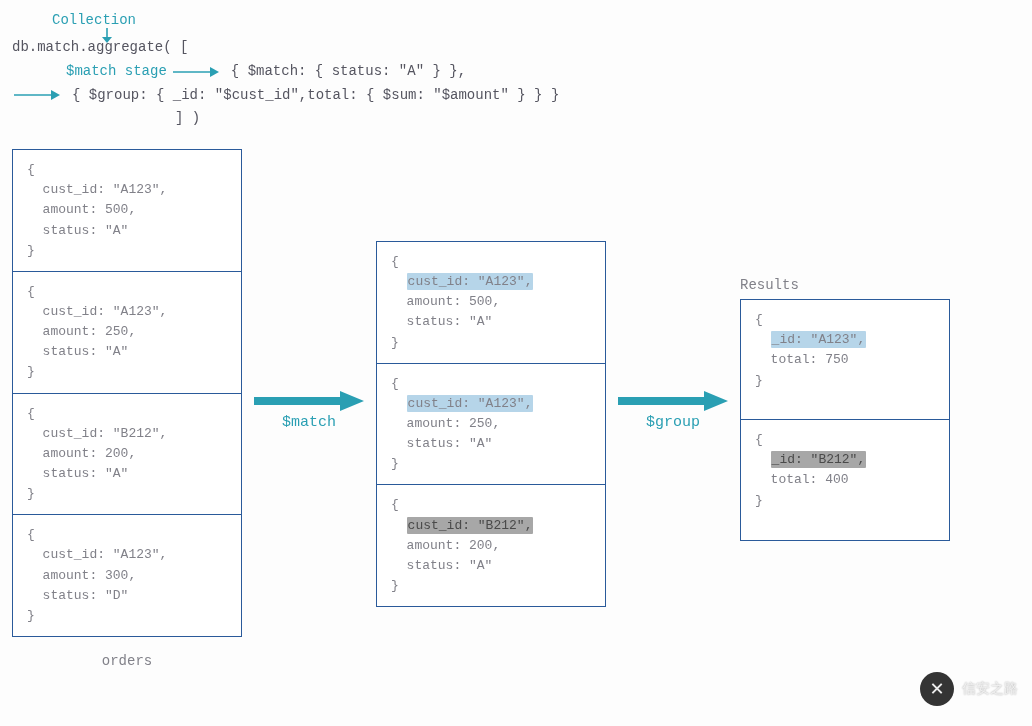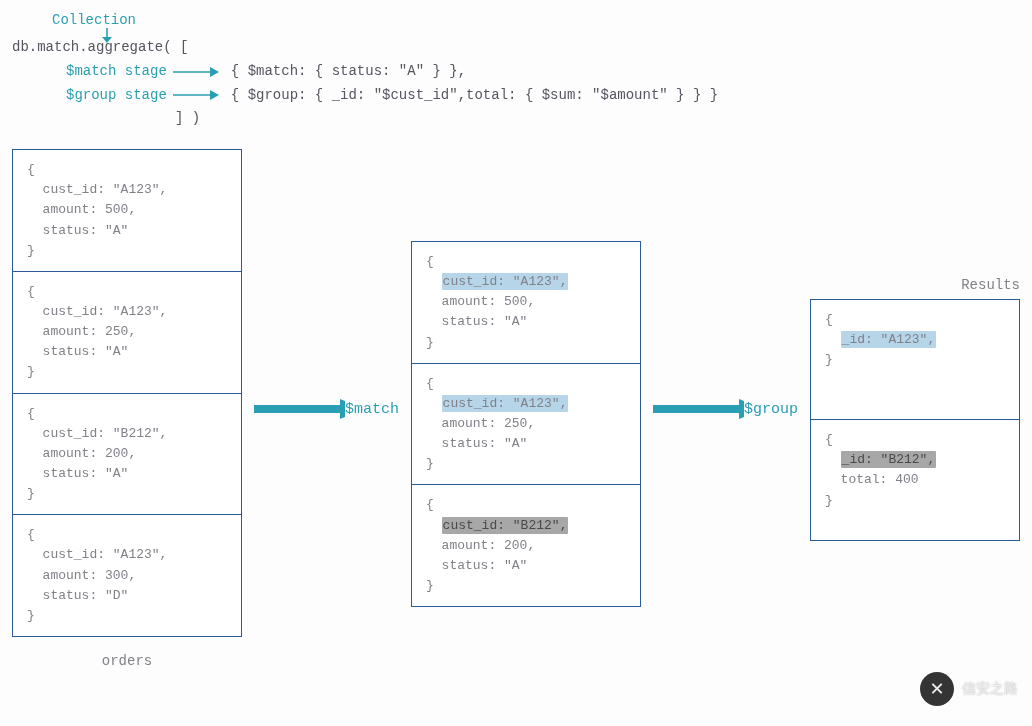--- a/index.html
+++ b/index.html
@@ -38,22 +38,22 @@
     min-height: 100px;
     color: #818189;
     line-height: 1.55;
     font-size: 13px;
   }
   .doc-cell:last-child { border-bottom: none; }
   .doc-line { white-space: pre; }
   .hl-blue { background: #b6d5e9; border-radius:1px; padding: 1px 1px;}
   .hl-gray { background: #a7a7a7; color:#4a4a4a; border-radius:1px; padding:1px 1px;}
   .col-label { text-align: center; margin-top: 16px; color:#818189; font-size:14px;}
-  .results-label { text-align: right; margin-top: 0; margin-bottom:6px; color:#818189; font-size:14px;}
-  .arrow-block { display:flex; flex-direction:row; align-items:center; min-width:110px;}
+  .results-label { text-align: left; margin-top: 0; margin-bottom:6px; color:#818189; font-size:14px;}
+  .arrow-block { display:flex; flex-direction:column; align-items:center; min-width:110px;}
   .arrow-caption { color:#2a9fb3; font-size:15px;}
   .stage-label-row { display:flex; align-items:center;text-align:center; }
   .stage-label-row .lbl { color:#2a9fb3; padding-right:4px;}
   .watermark {
     position: absolute;
     right: 14px;
     bottom: 20px;
     display: flex;
     align-items: center;
     gap: 8px;
@@ -85,21 +85,20 @@
   <div class="code-line stage-label-row">
     <span class="lbl" style="padding-left:54px">$match stage</span>
     <svg class="right-arrow-svg" width="46" height="12">
       <line x1="0" y1="6" x2="38" y2="6" stroke="#2a9fb3" stroke-width="1.6"></line>
       <polygon points="37,1 46,6 37,11" fill="#2a9fb3"></polygon>
     </svg>
     <span style="padding-left:10px">{ $match: { status: "A" } },</span>
   </div>
 
   <div class="code-line stage-label-row">
-    <span class="lbl" style="padding-left:54px">$group stage</span>
     <svg class="right-arrow-svg" width="46" height="12">
       <line x1="0" y1="6" x2="38" y2="6" stroke="#2a9fb3" stroke-width="1.6"></line>
       <polygon points="37,1 46,6 37,11" fill="#2a9fb3"></polygon>
     </svg>
     <span style="padding-left:10px">{ $group: { _id: "$cust_id",total: { $sum: "$amount" } } }</span>
   </div>
 
   <div class="code-line" style="padding-left:163px">] )</div>
 </div>
 
@@ -178,20 +177,21 @@
     </svg>
     <div class="arrow-caption">$group</div>
   </div>
 
   <div class="result-wrap">
     <div class="results-label">Results</div>
     <div class="col-box res" id="results-box">
         <div class="doc-cell" style="min-height: 120px;">
           <div class="doc-line">{</div>
           <div class="doc-line">  <span class="hl-blue">_id: "A123",</span></div>
+          <div class="doc-line">  total: 750</div>
           <div class="doc-line">}</div>
         </div>
         <div class="doc-cell" style="min-height: 120px;">
           <div class="doc-line">{</div>
           <div class="doc-line">  <span class="hl-gray">_id: "B212",</span></div>
           <div class="doc-line">  total: 400</div>
           <div class="doc-line">}</div>
         </div>
       </div>
   </div>

